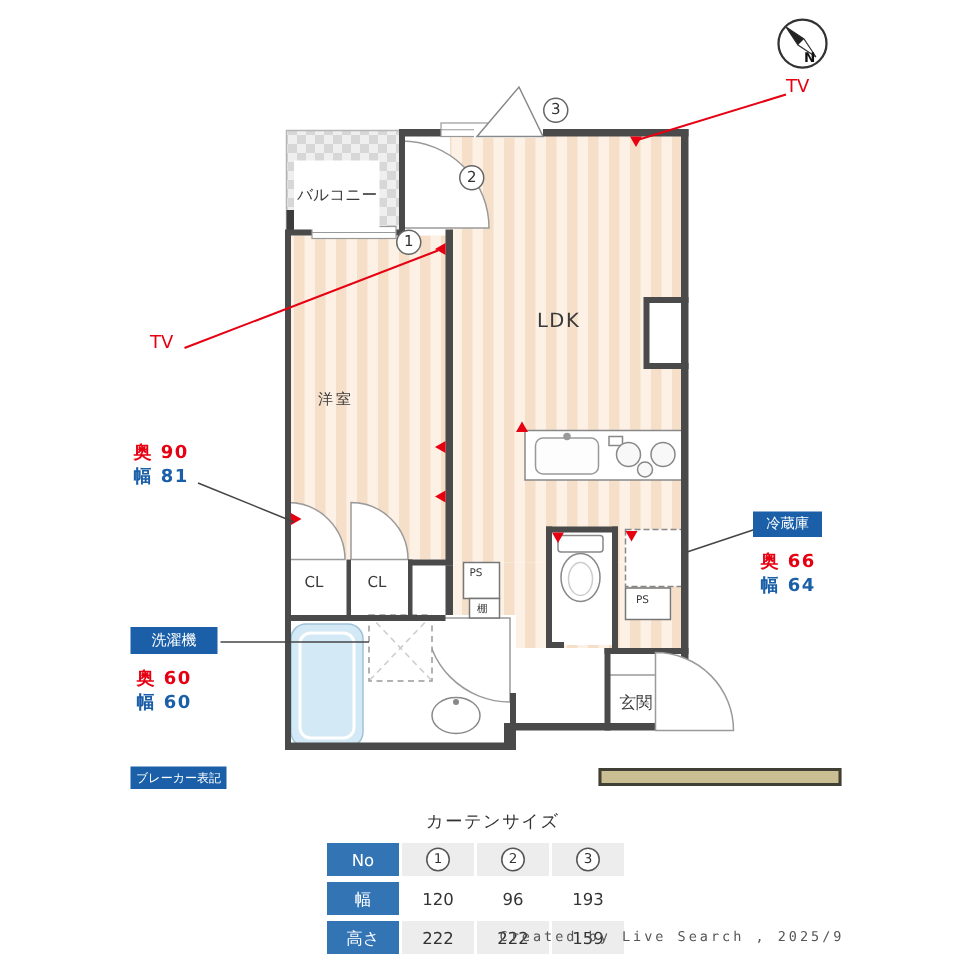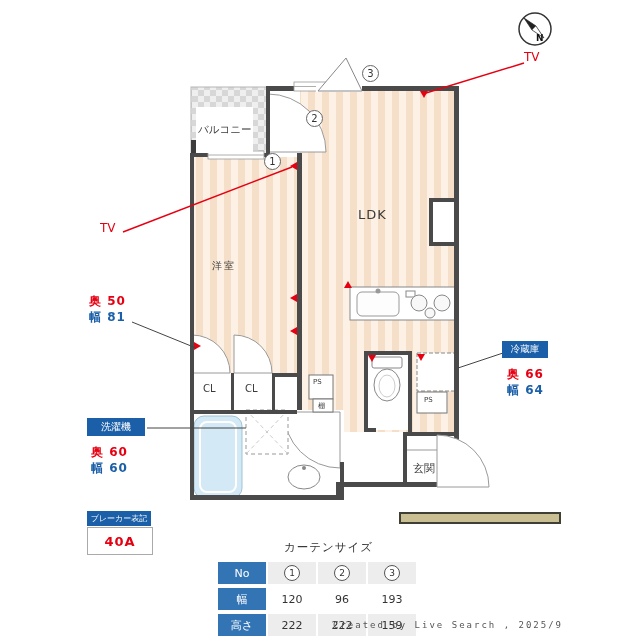--- a/index.html
+++ b/index.html
@@ -199,33 +199,32 @@
   <span class="lbl" style="left:424px;top:396px;font-size:7px;">PS</span>
   <span class="lbl" style="left:413px;top:461px;font-size:11px;">玄関</span>
 
   <span class="marker" style="left:264px;top:153px;">1</span>
   <span class="marker" style="left:306px;top:110px;">2</span>
   <span class="marker" style="left:362px;top:65px;">3</span>
 
   <span class="lbl red" style="left:524px;top:50px;font-size:12px;">TV</span>
   <span class="lbl red" style="left:100px;top:221px;font-size:12px;">TV</span>
 
-  <span class="lbl red dim" style="left:89px;top:293px;">奥 50</span>
+  <span class="lbl red dim" style="left:89px;top:293px;">奥 90</span>
   <span class="lbl blue dim" style="left:89px;top:309px;">幅 81</span>
 
   <div class="bluebox" style="left:502px;top:341px;width:46px;height:17px;font-size:9.5px;">冷蔵庫</div>
   <span class="lbl red dim" style="left:507px;top:366px;">奥 66</span>
   <span class="lbl blue dim" style="left:507px;top:382px;">幅 64</span>
 
   <div class="bluebox" style="left:87px;top:418px;width:58px;height:18px;font-size:10px;">洗濯機</div>
   <span class="lbl red dim" style="left:91px;top:444px;text-align:center;">奥 60</span>
   <span class="lbl blue dim" style="left:91px;top:460px;">幅 60</span>
 
   <div class="bluebox" style="left:87px;top:511px;width:64px;height:15px;font-size:8px;">ブレーカー表記</div>
-  <div class="bval">40A</div>
 
   <span class="ctitle">カーテンサイズ</span>
   <div class="ctable">
     <div class="trow">
       <div class="tcell thead">No</div>
       <div class="tcell todd">
           <span class="circ">1</span>
         </div>
       <div class="tcell todd">
           <span class="circ">2</span>

